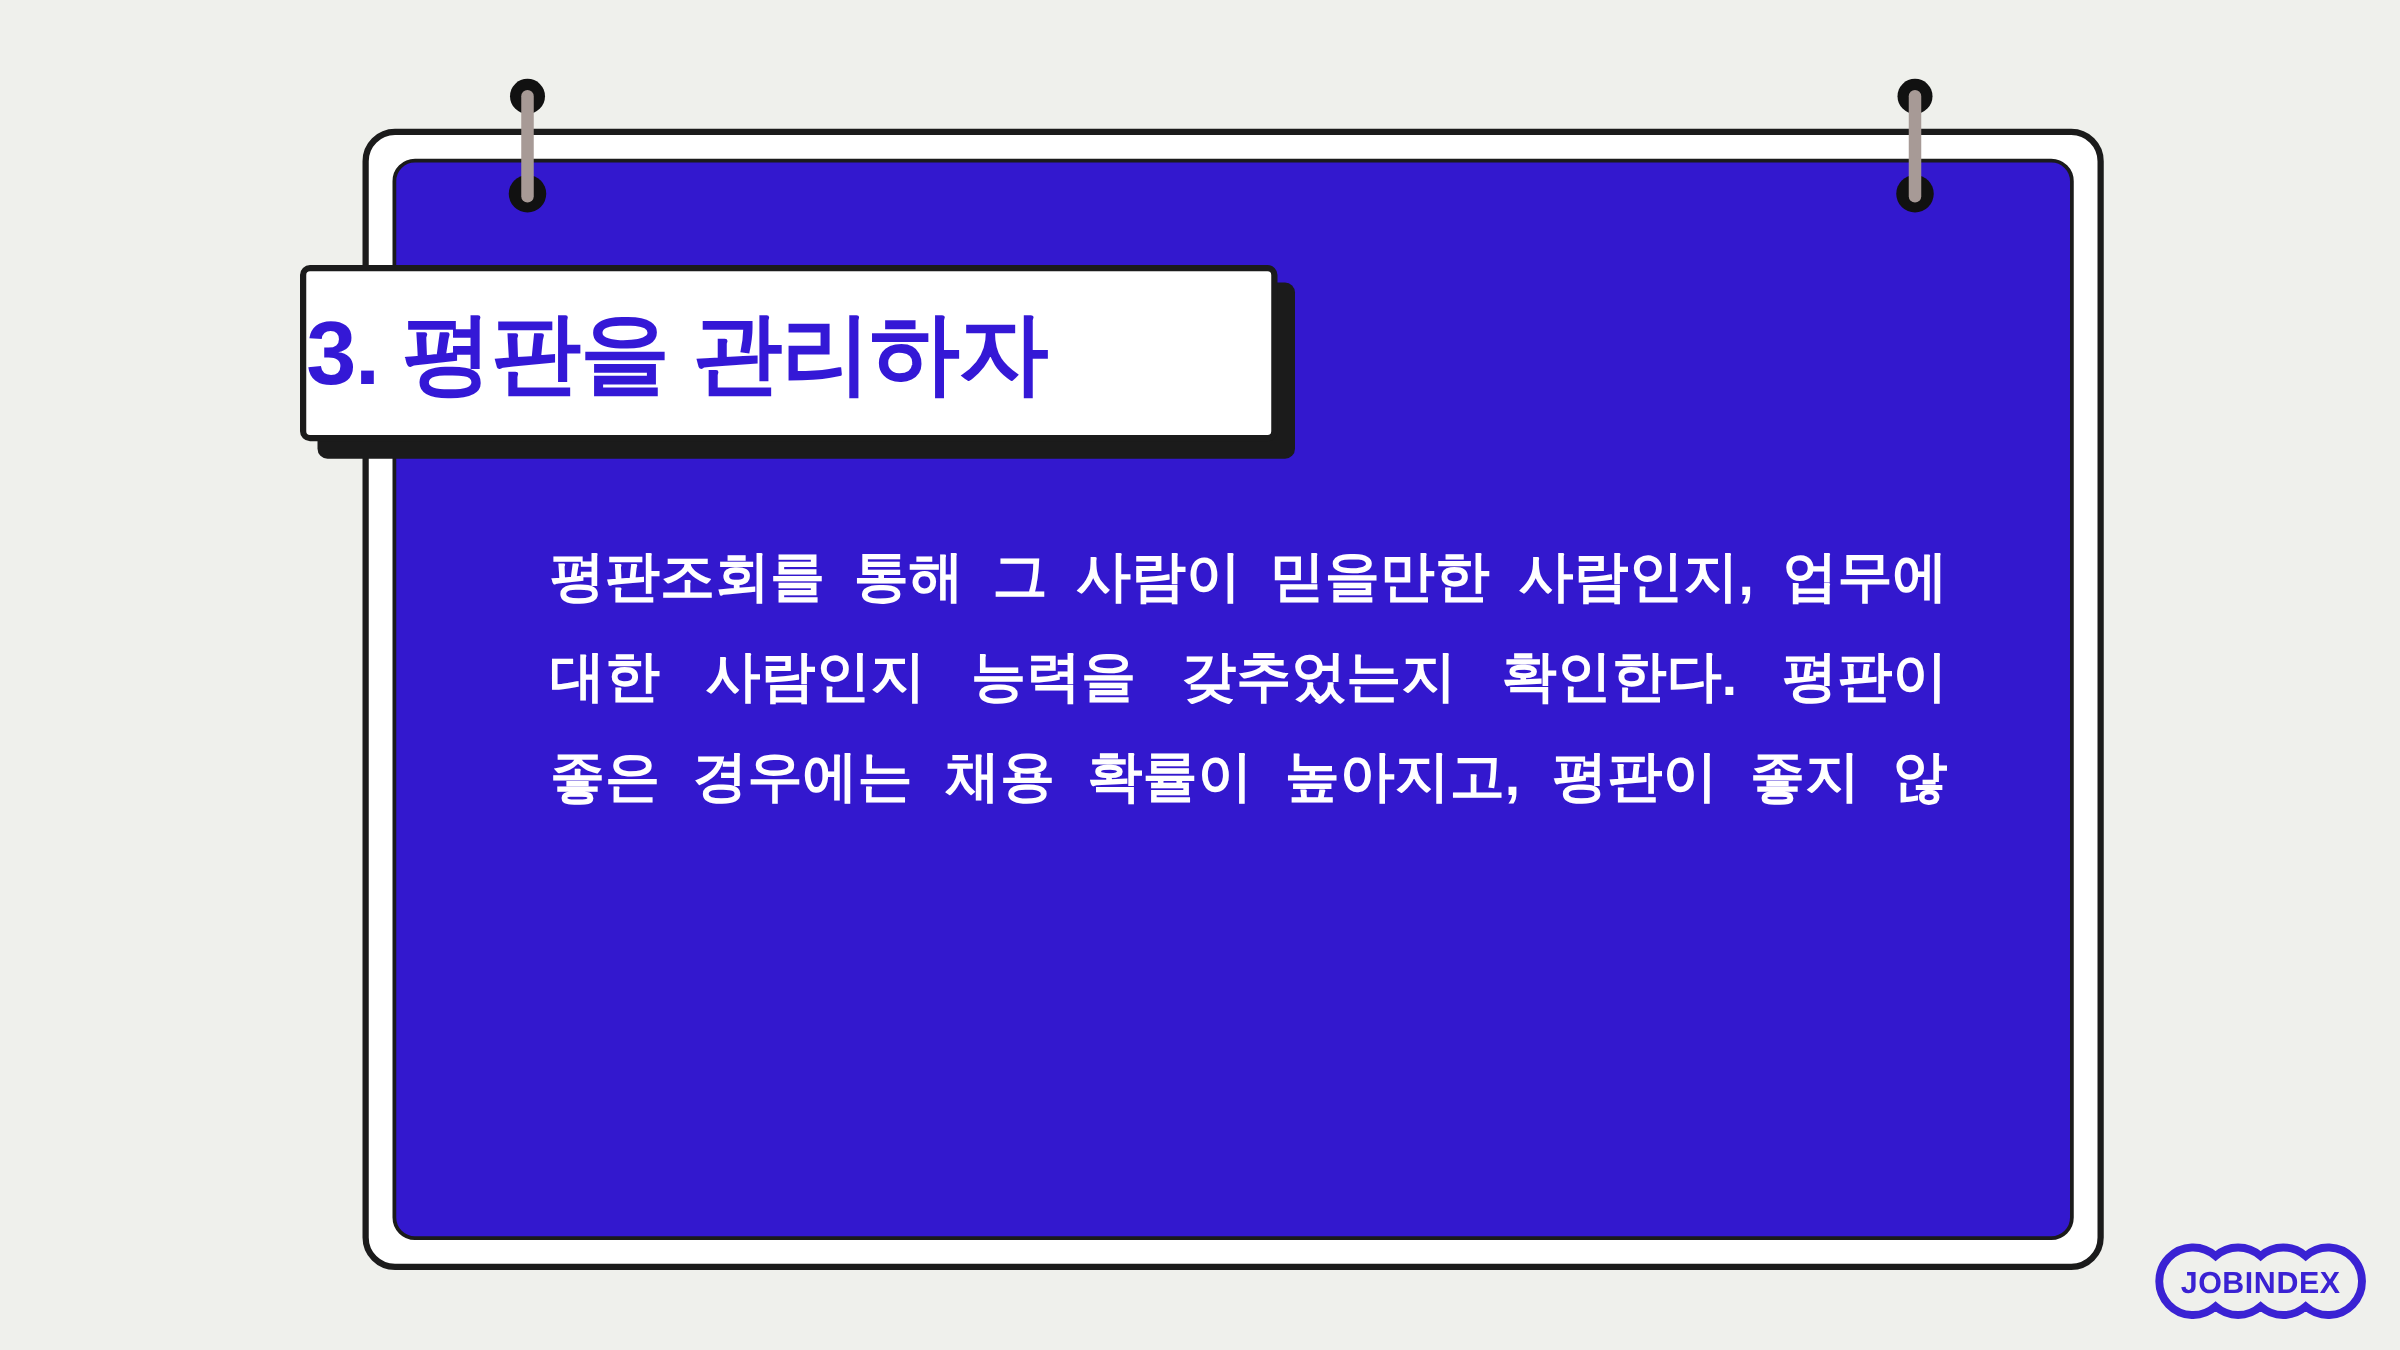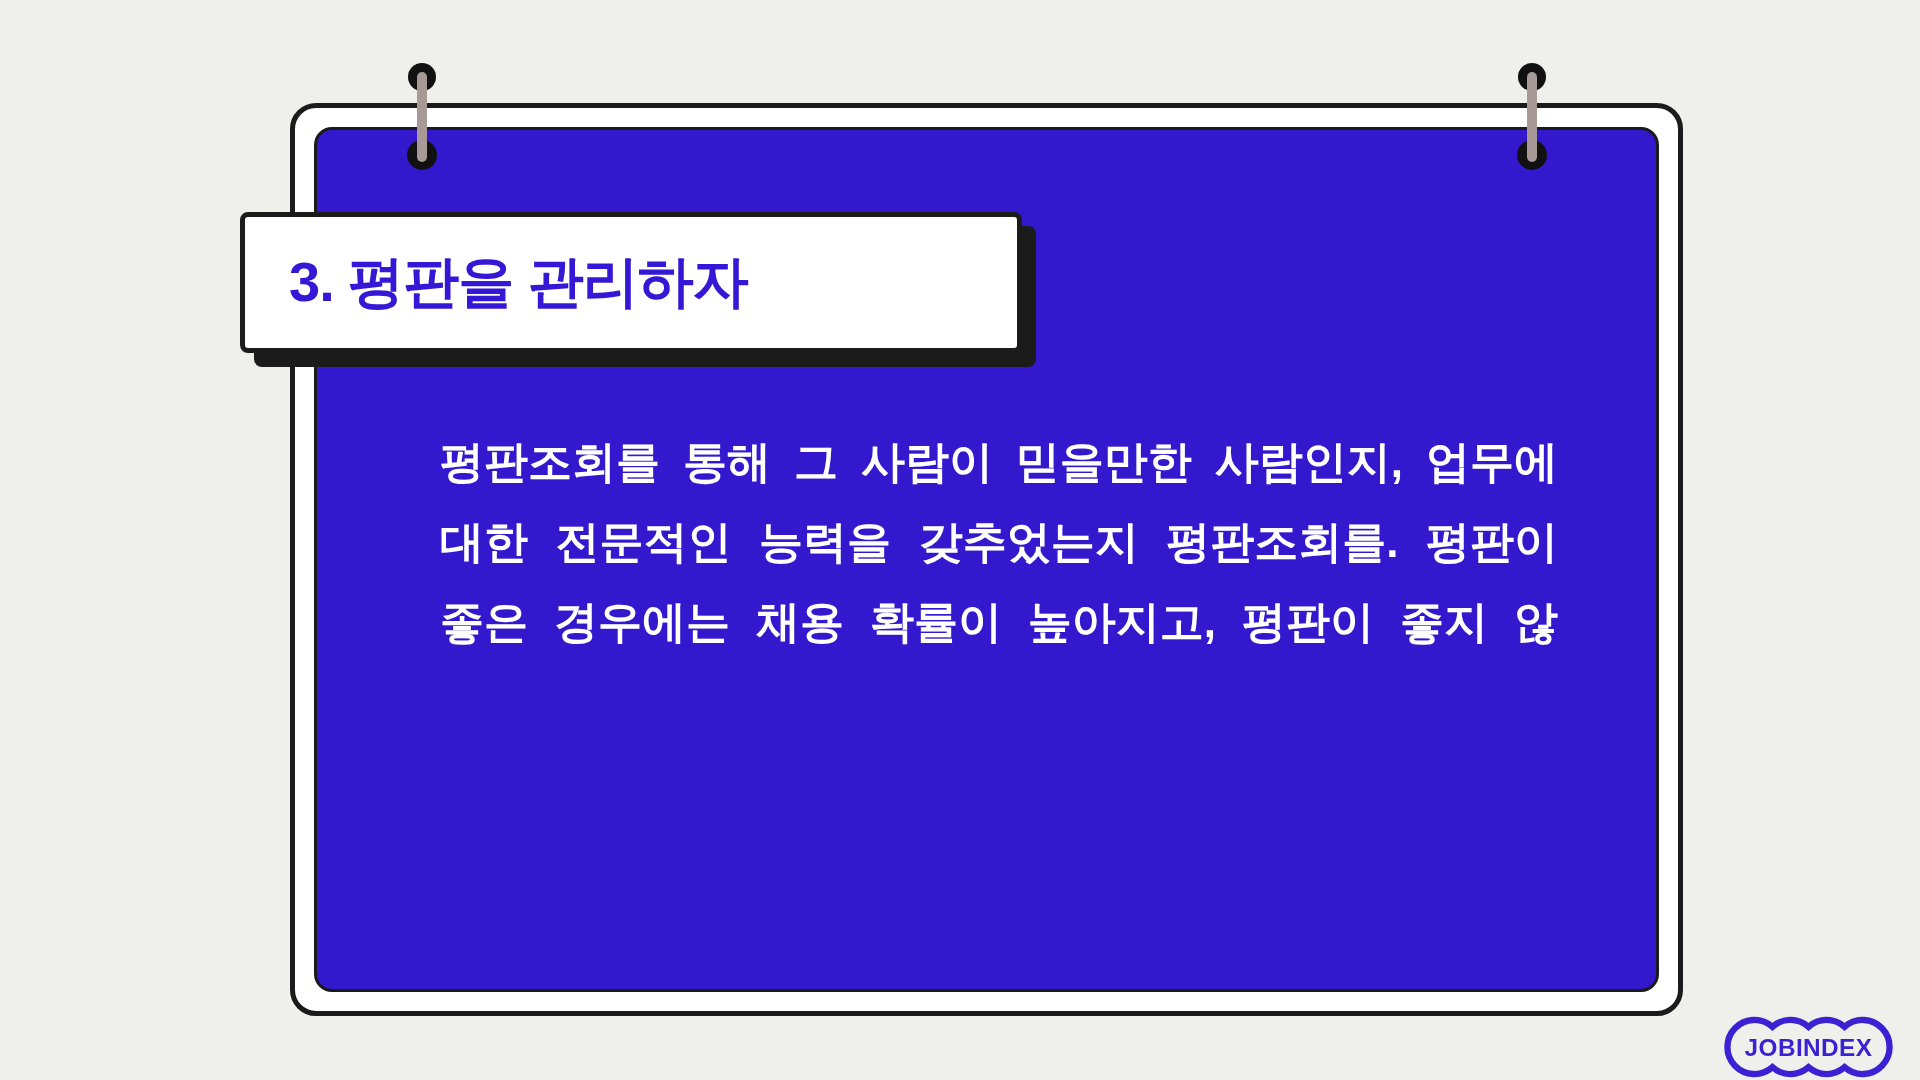--- a/index.html
+++ b/index.html
@@ -49,41 +49,40 @@
     width:782px;height:141px;
     background:#ffffff;
     border:5px solid #1b1b1b;
     border-radius:8px;
     box-shadow:14px 14px 0 #1b1b1b;
     box-sizing:border-box;
     display:flex;align-items:center;
   }
   .title-card .title-text{
     color:#3418D6;
-    font-size:56px;font-weight:800;
+    font-size:72px;font-weight:800;
     letter-spacing:-1px;
-    padding-left:44px;
     white-space:nowrap;
   }
   
   .body-block{
     position:absolute;left:440px;top:422px;width:1118px;
     font-weight:700;font-size:44px;line-height:80px;
     color:#ffffff;
   }
   .body-line{white-space:nowrap;}
   .body-line.justify{
     white-space:normal;
     text-align:justify;
     text-align-last:justify;
   }
   .body-line.cyan{color:#3EC7EA;}
   
   .logo{
-    position:absolute;left:1722px;top:1015px;width:173px;height:64px;
+    position:absolute;left:1722px;top:993px;width:173px;height:64px;
   }
   .logo svg{display:block;width:100%;height:100%;}
   .logo text{
     font-family:"Liberation Sans","DejaVu Sans",sans-serif;
     font-weight:bold;font-size:27px;letter-spacing:0.5px;
     fill:#3A22D3;
   }
 </style>
 </head>
 <body>
@@ -102,21 +101,21 @@
   <div class="knob-bottom"></div>
   <div class="stem"></div>
 </div>
 
 <div class="title-card">
   <div class="title-text">3. 평판을 관리하자</div>
 </div>
 
 <div class="body-block">
   <div class="body-line justify">평판조회를 통해 그 사람이 믿을만한 사람인지, 업무에</div>
-  <div class="body-line justify">대한 전문적인 능력을 갖추었는지 평판조회를. 평판이</div>
+  <div class="body-line justify">대한 사람인지 능력을 갖추었는지 확인한다. 평판이</div>
   <div class="body-line justify">좋은 경우에는 채용 확률이 높아지고, 평판이 좋지 않</div>
 </div>
 
 <div class="logo">
   <svg viewBox="0 0 192 70">
     <path d="M 56,12.64
              A 30 30 0 0 1 96,12.64
              A 30 30 0 0 1 136,12.64
              A 30 30 0 1 1 136,57.36
              A 30 30 0 0 1 96,57.36

